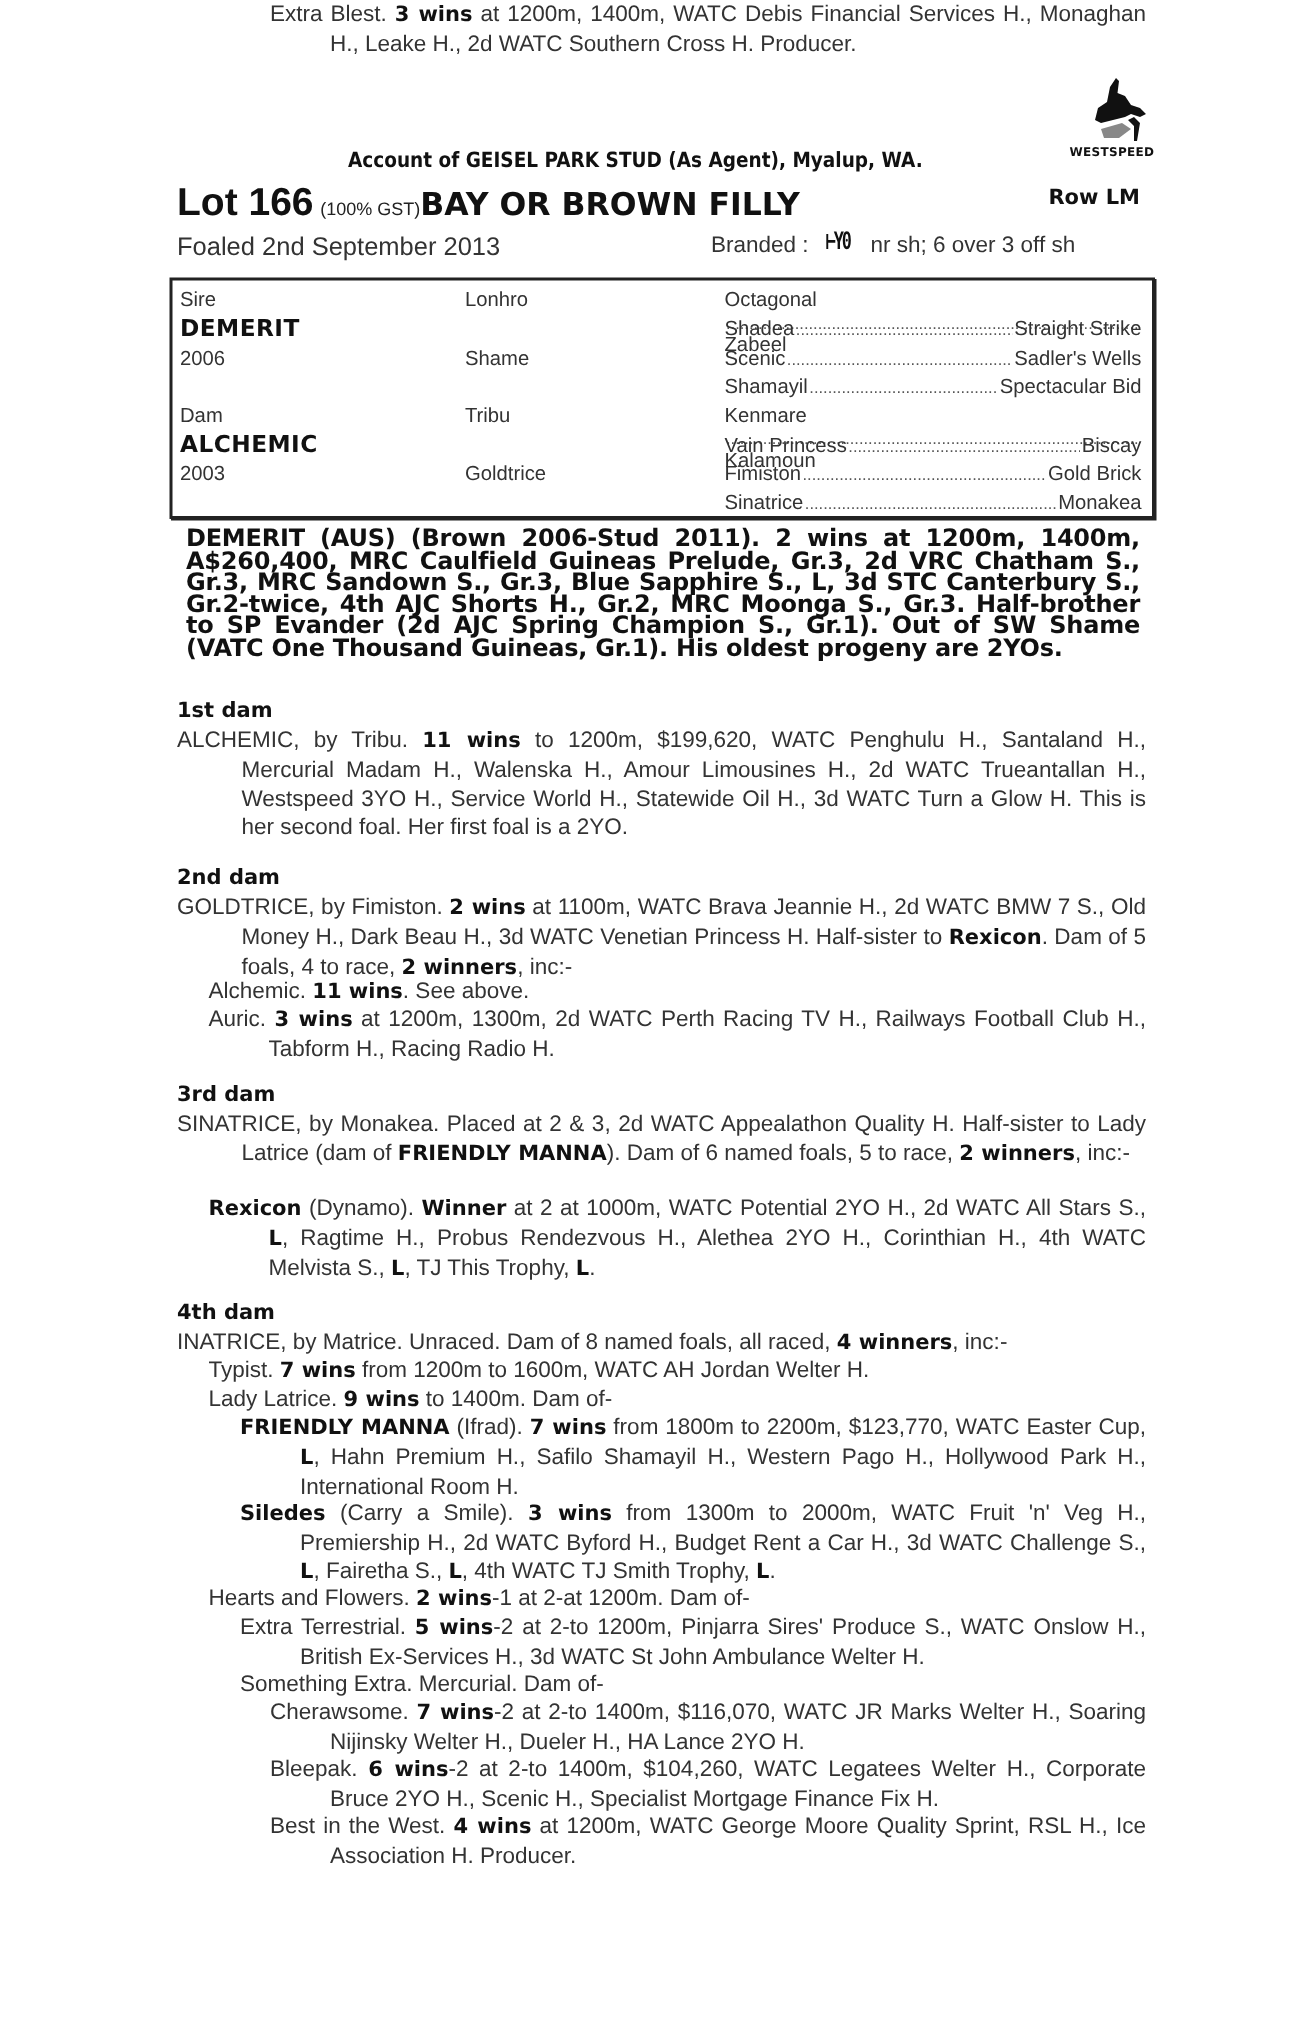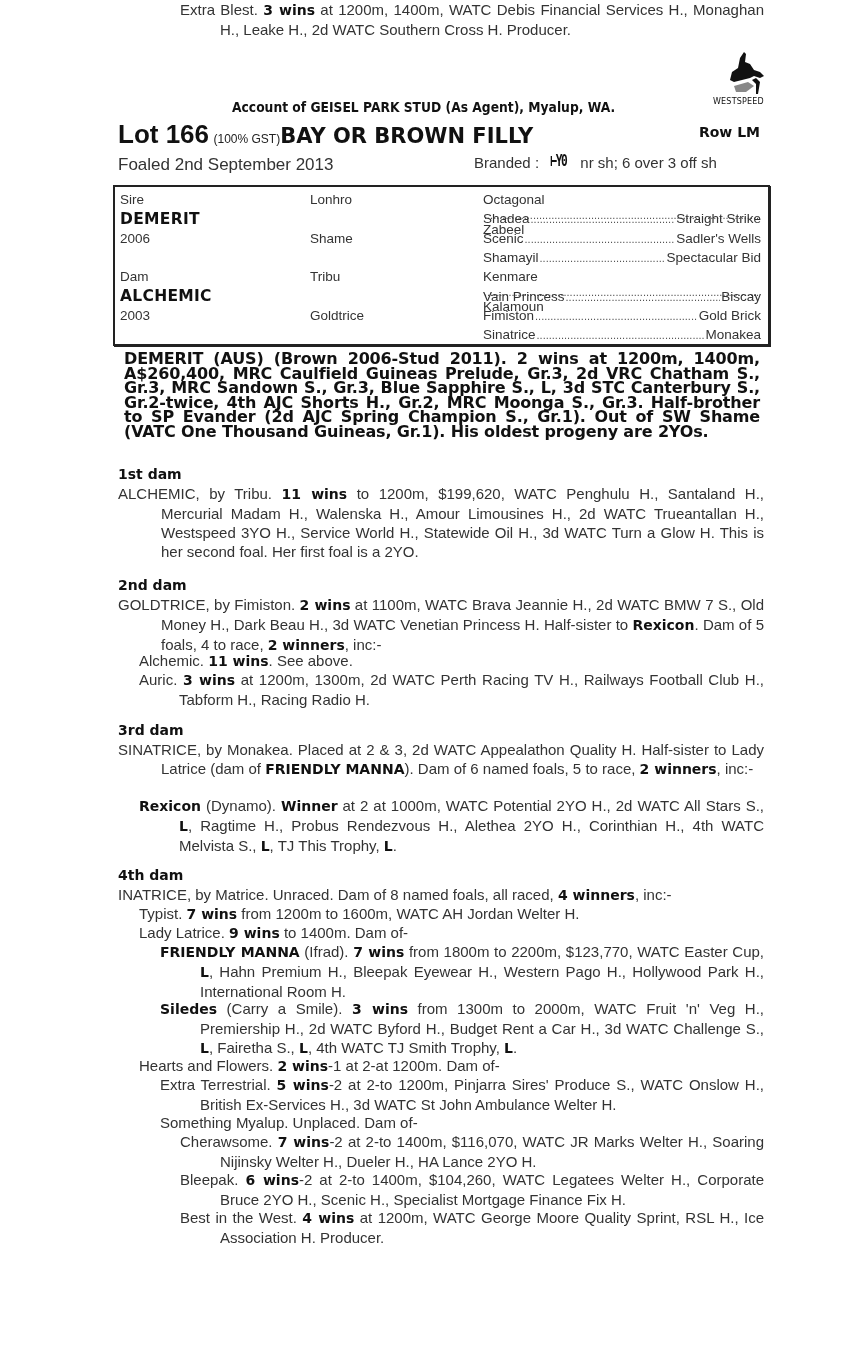--- a/index.html
+++ b/index.html
@@ -1,20 +1,20 @@
 <!DOCTYPE html>
 <html><head>
 <meta charset="utf-8">
 <style>
   html, body { margin:0; padding:0; background:#ffffff; }
   body { width:860px; height:1356px; position:relative; overflow:hidden; color:#1a1a1a;
          font-family:"Liberation Sans", sans-serif; }
 
   .logo { position:absolute; left:716px; top:50px; width:54px; height:60px; }
-  .logo .wordmark { position:absolute; left:-3px; top:47px; font-size:8px; font-weight:normal; letter-spacing:0.2px; color:#111; font-family:"DejaVu Sans", sans-serif; }
+  .logo .wordmark { position:absolute; left:-3px; top:47px; font-size:8px; font-weight:bold; letter-spacing:0.2px; color:#111; font-family:"DejaVu Sans", sans-serif; }
 
   .account { position:absolute; left:232px; top:99px; font-family:"DejaVu Sans", sans-serif; font-weight:bold; font-size:14px; transform:scaleX(0.88); transform-origin:left top; white-space:nowrap; color:#111; }
 
   .lotline { position:absolute; left:118px; top:119px; width:646px; height:30px; white-space:nowrap; }
   .lot { font-weight:bold; font-size:26px; color:#111; }
   .gst { font-size:12px; color:#222; }
   .sex { font-family:"DejaVu Sans", sans-serif; font-weight:bold; font-size:21px; color:#111; }
   .row { position:absolute; right:4px; top:5px; font-family:"DejaVu Sans", sans-serif; font-weight:bold; font-size:14px; color:#111; }
 
   .foaled { position:absolute; left:118px; top:155px; font-size:17px; color:#333; }
@@ -129,22 +129,22 @@
     <div class="para l0" style="top: 595px;"><span>GOLDTRICE, by Fimiston. </span><b>2 wins</b><span> at 1100m, WATC Brava Jeannie H., 2d WATC BMW 7 S., Old Money H., Dark Beau H., 3d WATC Venetian Princess H. Half-sister to </span><b>Rexicon</b><span>. Dam of 5 foals, 4 to race, </span><b>2 winners</b><span>, inc:-</span></div>
     <div class="para l1" style="top: 651px;"><span>Alchemic. </span><b>11 wins</b><span>. See above.</span></div>
     <div class="para l1" style="top: 670px;"><span>Auric. </span><b>3 wins</b><span> at 1200m, 1300m, 2d WATC Perth Racing TV H., Railways Football Club H., Tabform H., Racing Radio H.</span></div>
     <div class="sec-title" style="top: 722px;">3rd dam</div>
     <div class="para l0" style="top: 740px;"><span>SINATRICE, by Monakea. Placed at 2 &amp; 3, 2d WATC Appealathon Quality H. Half-sister to Lady Latrice (dam of </span><b>FRIENDLY MANNA</b><span>). Dam of 6 named foals, 5 to race, </span><b>2 winners</b><span>, inc:-</span></div>
     <div class="para l1" style="top: 796px;"><b>Rexicon</b><span> (Dynamo). </span><b>Winner</b><span> at 2 at 1000m, WATC Potential 2YO H., 2d WATC All Stars S., </span><b>L</b><span>, Ragtime H., Probus Rendezvous H., Alethea 2YO H., Corinthian H., 4th WATC Melvista S., </span><b>L</b><span>, TJ This Trophy, </span><b>L</b><span>.</span></div>
     <div class="sec-title" style="top: 867px;">4th dam</div>
     <div class="para l0" style="top: 885px;"><span>INATRICE, by Matrice. Unraced. Dam of 8 named foals, all raced, </span><b>4 winners</b><span>, inc:-</span></div>
     <div class="para l1" style="top: 904px;"><span>Typist. </span><b>7 wins</b><span> from 1200m to 1600m, WATC AH Jordan Welter H.</span></div>
     <div class="para l1" style="top: 923px;"><span>Lady Latrice. </span><b>9 wins</b><span> to 1400m. Dam of-</span></div>
-    <div class="para l2" style="top: 942px;"><b>FRIENDLY MANNA</b><span> (Ifrad). </span><b>7 wins</b><span> from 1800m to 2200m, $123,770, WATC Easter Cup, </span><b>L</b><span>, Hahn Premium H., Bleepak Eyewear H., Western Pago H., Hollywood Park H., International Room H.</span></div>
+    <div class="para l2" style="top: 942px;"><b>FRIENDLY MANNA</b><span> (Ifrad). </span><b>7 wins</b><span> from 1800m to 2200m, $123,770, WATC Easter Cup, </span><b>L</b><span>, Hahn Premium H., Safilo Shamayil H., Western Pago H., Hollywood Park H., International Room H.</span></div>
     <div class="para l2" style="top: 999px;"><b>Siledes</b><span> (Carry a Smile). </span><b>3 wins</b><span> from 1300m to 2000m, WATC Fruit 'n' Veg H., Premiership H., 2d WATC Byford H., Budget Rent a Car H., 3d WATC Challenge S., </span><b>L</b><span>, Fairetha S., </span><b>L</b><span>, 4th WATC TJ Smith Trophy, </span><b>L</b><span>.</span></div>
     <div class="para l1" style="top: 1056px;"><span>Hearts and Flowers. </span><b>2 wins</b><span>-1 at 2-at 1200m. Dam of-</span></div>
     <div class="para l2" style="top: 1075px;"><span>Extra Terrestrial. </span><b>5 wins</b><span>-2 at 2-to 1200m, Pinjarra Sires' Produce S., WATC Onslow H., British Ex-Services H., 3d WATC St John Ambulance Welter H.</span></div>
-    <div class="para l2" style="top: 1113px;"><span>Something Myalup. Unplaced. Dam of-</span></div>
+    <div class="para l2" style="top: 1113px;"><span>Something Extra. Mercurial. Dam of-</span></div>
     <div class="para l3" style="top: 1132px;"><span>Cherawsome. </span><b>7 wins</b><span>-2 at 2-to 1400m, $116,070, WATC JR Marks Welter H., Soaring Nijinsky Welter H., Dueler H., HA Lance 2YO H.</span></div>
     <div class="para l3" style="top: 1170px;"><span>Bleepak. </span><b>6 wins</b><span>-2 at 2-to 1400m, $104,260, WATC Legatees Welter H., Corporate Bruce 2YO H., Scenic H., Specialist Mortgage Finance Fix H.</span></div>
     <div class="para l3" style="top: 1208px;"><span>Best in the West. </span><b>4 wins</b><span> at 1200m, WATC George Moore Quality Sprint, RSL H., Ice Association H. Producer.</span></div>
     <div class="para l3"><span>Extra Blest. </span><b>3 wins</b><span> at 1200m, 1400m, WATC Debis Financial Services H., Monaghan H., Leake H., 2d WATC Southern Cross H. Producer.</span></div>
   </div>
 
 </body></html>

